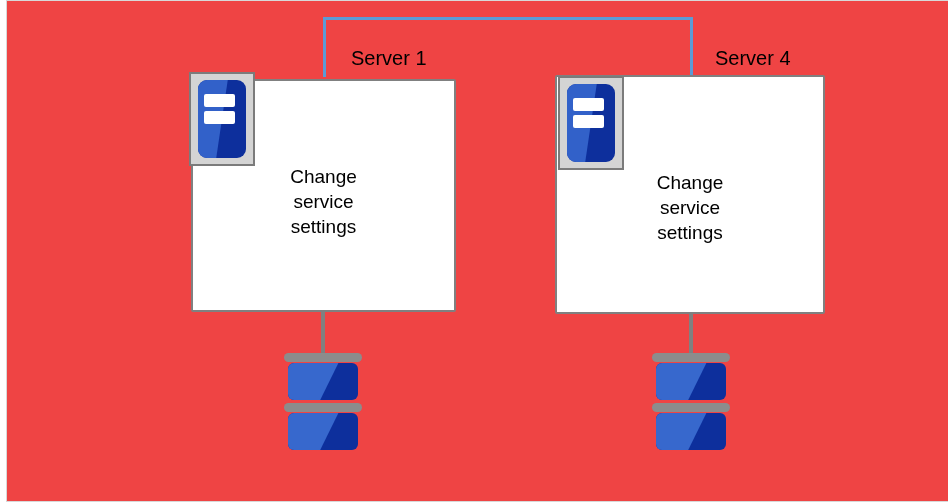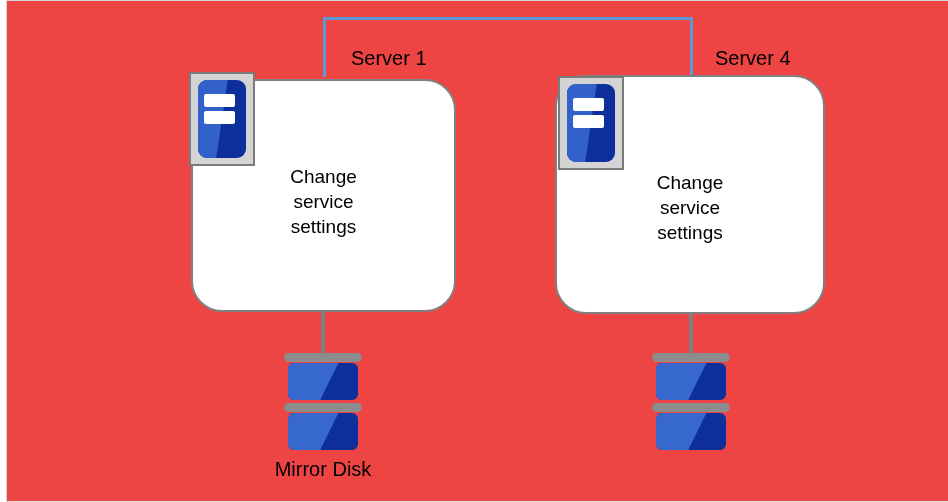--- a/index.html
+++ b/index.html
@@ -37,21 +37,21 @@
     font-size: 20px;
     color: #000000;
     white-space: nowrap;
     line-height: 1;
   }
 
   
   .server-box {
     position: absolute;
     border: 2px solid #808080;
-    border-radius: 31px;
+    border-radius: 2px;
     background: #ffffff;
     box-sizing: border-box;
   }
   .server-body-text {
     position: absolute;
     left: 0;
     right: 0;
     text-align: center;
     font-size: 19px;
     color: #000000;
@@ -176,21 +176,20 @@
 
   <div class="connector" style="left:314px; top:311px; width:4px; height:44px;"></div>
 
   <div class="disk" style="left:277px; top:352px;">
     <div class="disk-bar t1"></div>
     <div class="disk-block k1"></div>
     <div class="disk-bar t2"></div>
     <div class="disk-block k2"></div>
   </div>
 
-  <div class="disk-label" style="left:216px; top:458px; width:200px;">Mirror Disk</div>
 
   <div class="server-label" style="left:708px; top:47px;">Server 4</div>
 
   <div class="server-box" style="left:548px; top:74px; width:270px; height:239px;">
     <div class="server-body-text" style="top:93px;">Change</div>
     <div class="server-body-text" style="top:118px;">service</div>
     <div class="server-body-text" style="top:143px;">settings</div>
   </div>
 
   <div class="srv-icon" style="left:551px; top:75px;">

